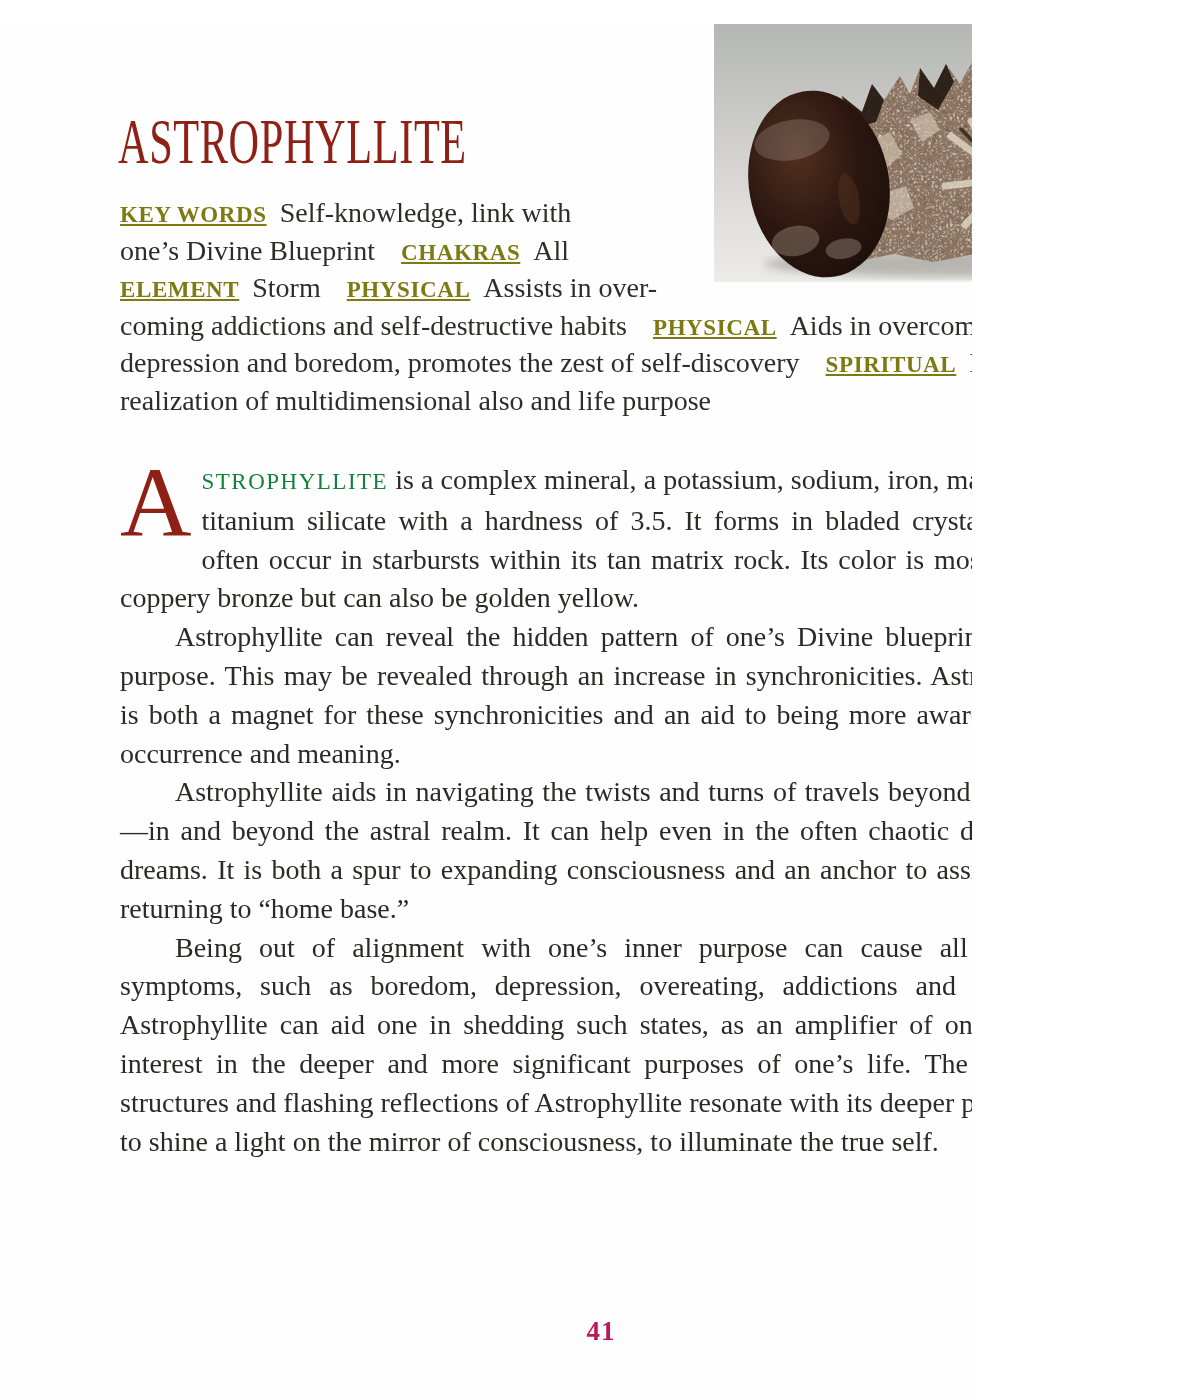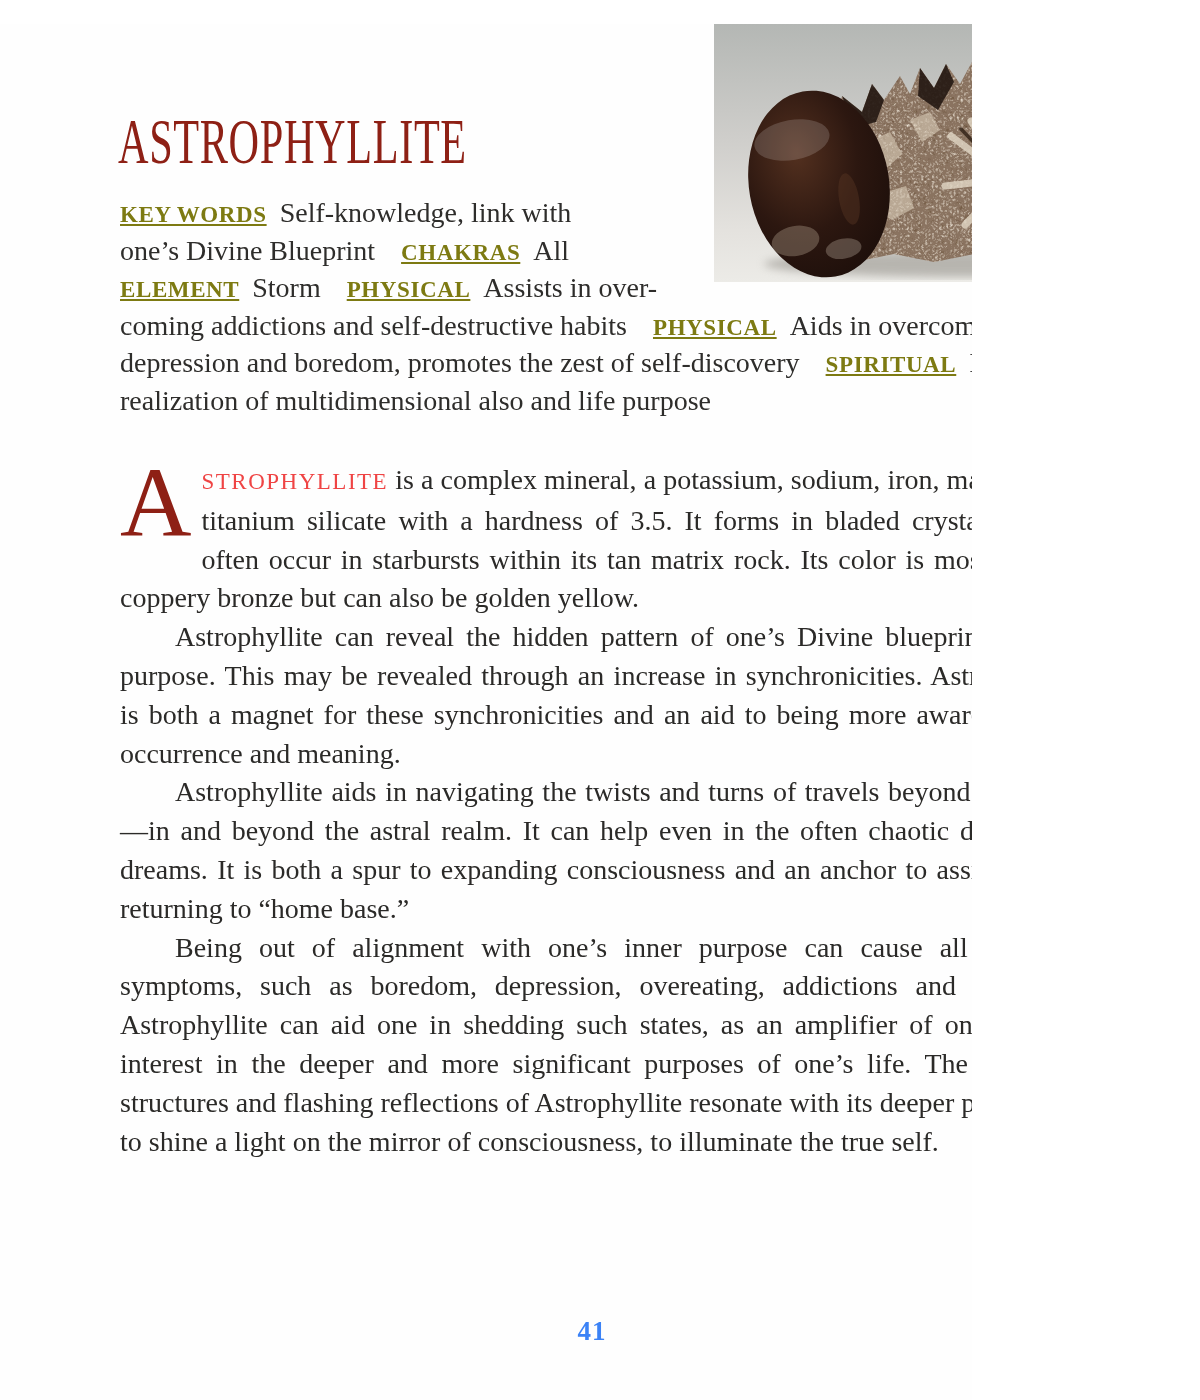--- a/index.html
+++ b/index.html
@@ -33,25 +33,25 @@
   .bodycol{
     position:absolute;left:120px;top:437px;width:958px;
     font-size:28px;line-height:38.8px;color:#2b2a28;text-align:justify;
   }
   .bodycol p{margin:0;padding:0;}
   .bodycol p.ind{text-indent:55px;}
   .dropcap{
     float:left;color:#8e2015;font-size:99px;line-height:77px;
     padding:3px 10px 0 0;
   }
-  .leadcaps{color:#ef4444;font-size:23px;letter-spacing:1.5px;}
+  .leadcaps{color:#15803d;font-size:23px;letter-spacing:1.5px;}
   
   .pagenum{
-    position:absolute;left:0;top:1292px;width:1184px;text-align:center;
-    color:#3b82f6;font-weight:bold;font-size:27px;letter-spacing:1px;
+    position:absolute;left:9px;top:1292px;width:1184px;text-align:center;
+    color:#be185d;font-weight:bold;font-size:27px;letter-spacing:1px;
   }
   
   .marks-right{
     position:absolute;left:1194px;top:33px;width:6px;height:1353px;
     background:repeating-linear-gradient(to bottom,#151515 0 21px,transparent 21px 65.5px);
   }
   .marks-bottom{
     position:absolute;left:10px;top:1394px;width:1190px;height:6px;
     background:repeating-linear-gradient(to right,#151515 0 19px,transparent 19px 58.3px);
   }

